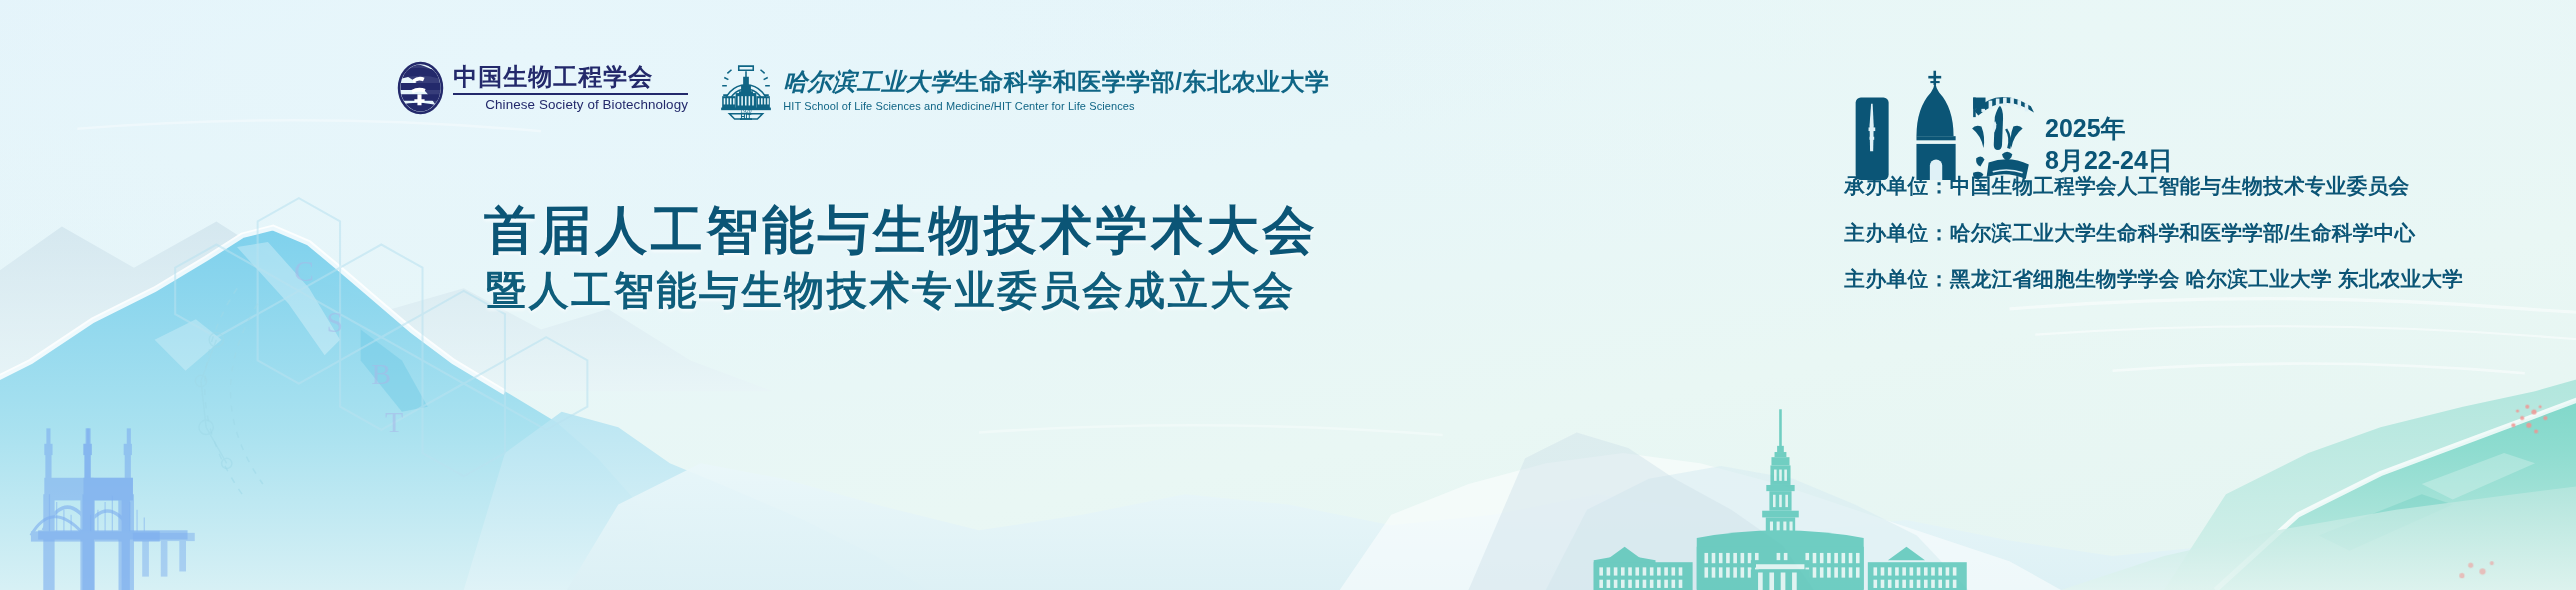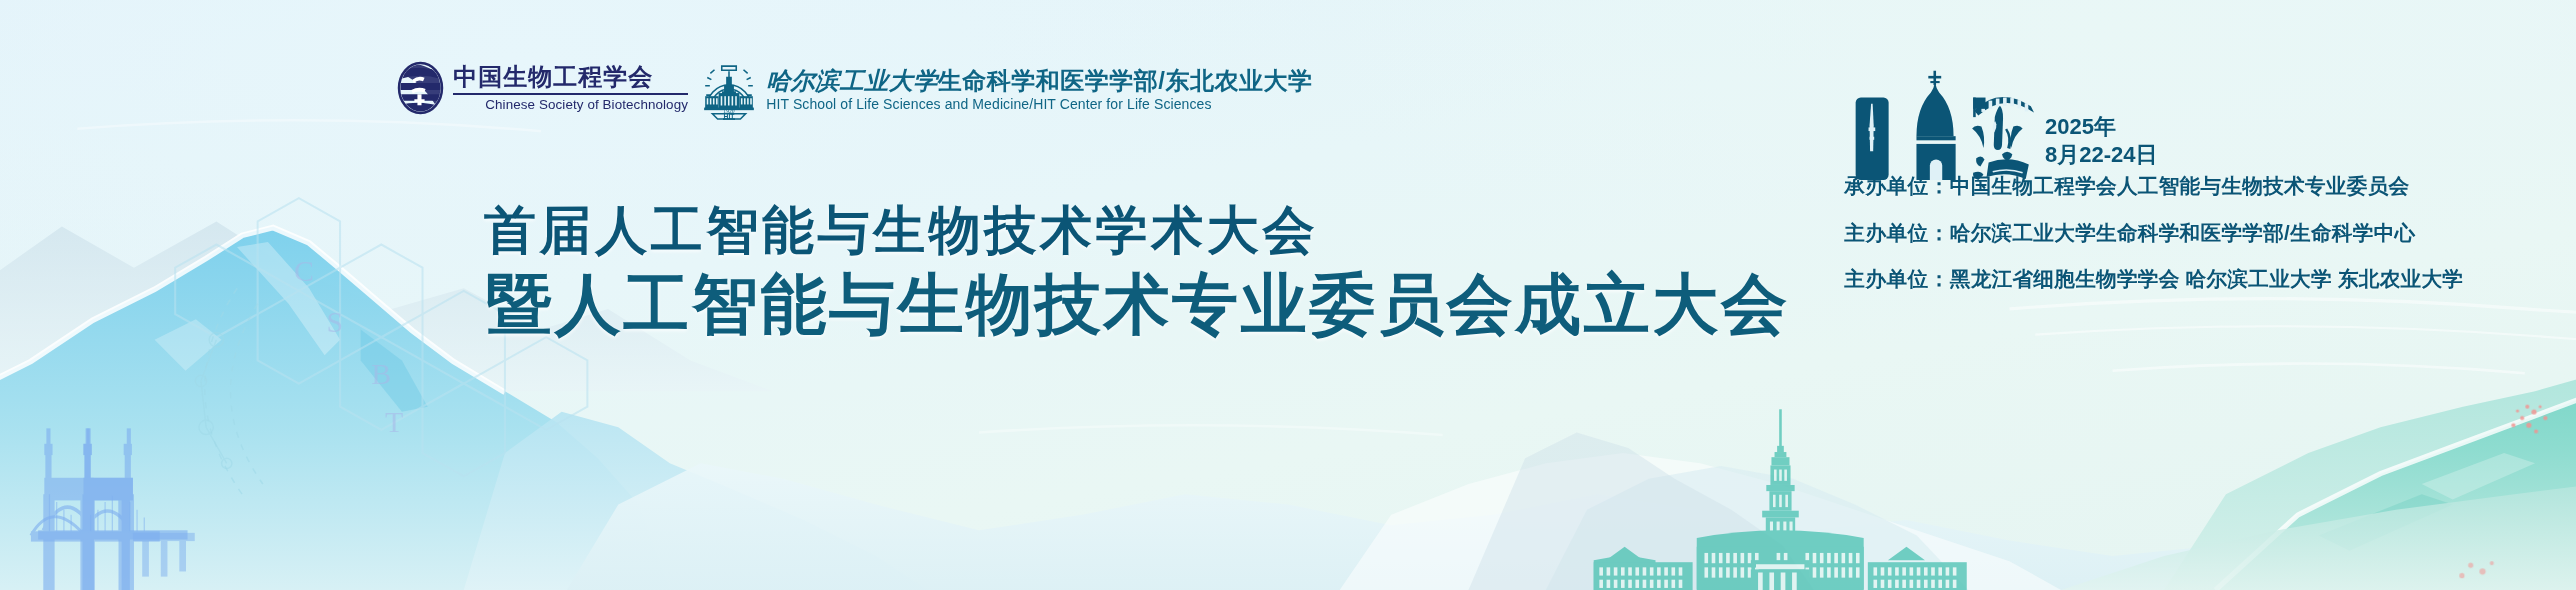--- a/index.html
+++ b/index.html
@@ -23,21 +23,21 @@
   
   .bg-layer { position:absolute; inset:0; pointer-events:none; }
   .bg-svg { position:absolute; inset:0; width:100%; height:100%; display:block; }
 
   
   #content { position:absolute; inset:0; }
 
   
   .logo-row {
     position:absolute; left:397px; top:61px;
-    display:flex; align-items:flex-start; gap:13px;
+    display:flex; align-items:flex-start; gap:30px;
   }
 
   .logo-block { display:flex; align-items:center; gap:9.3px; }
 
   .csb-mark { width:47px; height:54px; flex:none; }
   .csb-text { display:flex; flex-direction:column; }
   .csb-cn {
     font-size:24px; font-weight:bold; color:#23296b;
     letter-spacing:1px; line-height:1.06; white-space:nowrap;
   }
@@ -46,47 +46,47 @@
     font-size:13.4px; color:#23296b; letter-spacing:0.1px;
     line-height:1.05; white-space:nowrap;margin-left:32px;
   }
 
   .hit-mark { width:56px; height:58px; flex:none; margin-top:1px; }
   .hit-text { display:flex; flex-direction:column; }
   .hit-cn {
     font-size:24px; font-weight:bold; color:#0f6585;
     letter-spacing:0.5px; line-height:1.1; white-space:nowrap;
   }
-  .hit-cn .script { font-family:Liberation Serif, serif; font-style:italic; }
+  .hit-cn .script { font-family:Liberation Mono, monospace; font-style:italic; }
   .hit-en {
-    font-size:14px; color:#0f6585; letter-spacing:0.1px;
+    font-size:11px; color:#0f6585; letter-spacing:0.1px;
     line-height:1.1; white-space:nowrap; margin-top:2.6px;
   }
 
   
   .title-wrap { position:absolute; left:484px; top:202px; }
   .title-main {
     font-size:52px; font-weight:bold; color:#0b5576;
     letter-spacing:3.6px; line-height:1.08; white-space:nowrap;
     text-shadow:0 1.5px 3.6px rgba(255,255,255,.75);
   }
   .title-sub {
-    font-size:66px; font-weight:bold; color:#0e5d7b;
+    font-size:40px; font-weight:bold; color:#0e5d7b;
     letter-spacing:2.6px; line-height:1.12; white-space:nowrap;
     margin-top:10.3px; padding-left:2.1px;
     text-shadow:0 1.5px 3.6px rgba(255,255,255,.75);
   }
 
   
   .right-panel { position:absolute; left:1834px; top:46px; width:804px; }
   .skyline-row { position:relative; height:134px; }
   .skyline-svg { position:absolute; left:0; top:0; width:268px; height:134px; }
   .date-box {
     position:absolute; left:211px; top:67px;
-    font-size:22px; font-weight:bold; color:#0b5576;
+    font-size:25px; font-weight:bold; color:#0b5576;
     line-height:1.26; white-space:nowrap;
   }
 
   .org-list { margin-top:-4.1px; padding-left:10.3px; }
   .org-line {
     font-size:20.6px; color:#0b5576; font-weight:bold;
     line-height:1.0; margin-bottom:26px; white-space:nowrap;
     text-shadow:0 1px 2.6px rgba(255,255,255,.6);
   }
   .org-line .org-label { letter-spacing:0.5px; }

